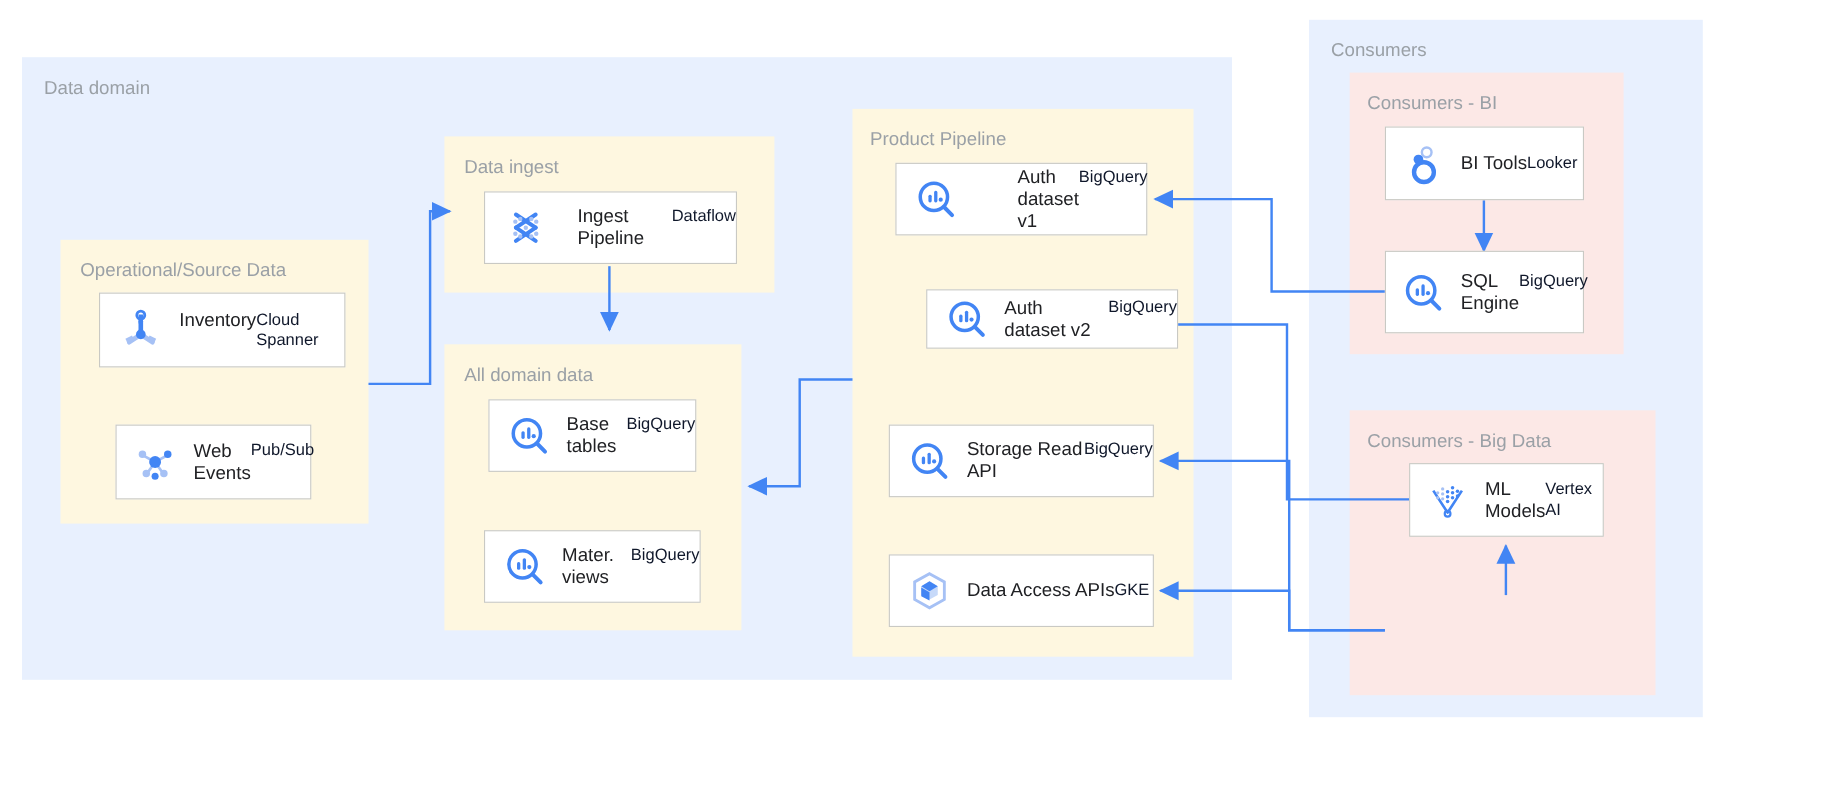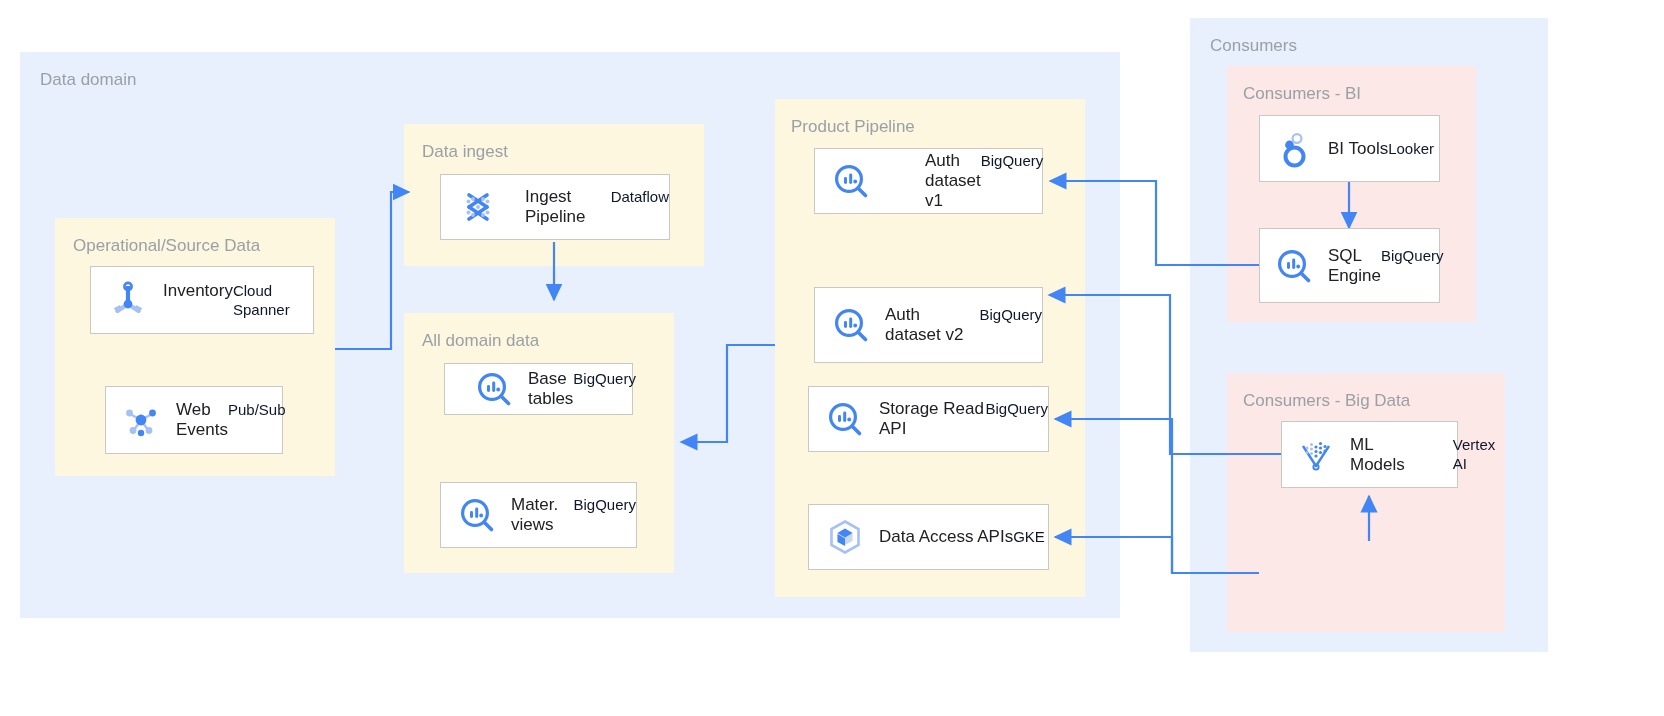--- a/index.html
+++ b/index.html
@@ -140,21 +140,21 @@
           <circle cx="20" cy="20" r="2"></circle>
         </g>
       </svg>
     </span>
     <span class="txt" style="margin-left:22px;">
       <span class="t1">Ingest Pipeline</span>
       <span class="t2">Dataflow</span>
     </span>
   </div>
 
-  <div class="node" style="left:444px;top:363px;width:189px;height:52px;padding-left:25px;">
+  <div class="node" style="left:444px;top:363px;width:189px;height:66px;padding-left:12px;">
     <span class="ico" style="width:48px;height:48px;">
       <svg width="40" height="40" viewBox="0 0 40 40">
         <circle cx="18" cy="18" r="12.4" fill="none" stroke="#4285f4" stroke-width="3.2"></circle>
         <path d="M27.2,27.2 L34.5,34.5" stroke="#4285f4" stroke-width="3.6" stroke-linecap="round"></path>
         <g fill="#4285f4">
           <rect x="13" y="16" width="3" height="7" rx="1.4"></rect>
           <rect x="18.2" y="12.5" width="3" height="10.5" rx="1.4"></rect>
         </g>
         <circle cx="24.2" cy="20.5" r="1.9" fill="#4285f4"></circle>
       </svg>
@@ -194,21 +194,21 @@
         </g>
         <circle cx="24.2" cy="20.5" r="1.9" fill="#4285f4"></circle>
       </svg>
     </span>
     <span class="txt" style="margin-left:10px;">
       <span class="t1">Auth dataset v1</span>
       <span class="t2">BigQuery</span>
     </span>
   </div>
 
-  <div class="node" style="left:814px;top:263px;width:229px;height:76px;padding-left:12px;margin-top:24px;">
+  <div class="node" style="left:842px;top:263px;width:229px;height:54px;padding-left:12px;">
     <span class="ico" style="width:48px;height:48px;">
       <svg width="40" height="40" viewBox="0 0 40 40">
         <circle cx="18" cy="18" r="12.4" fill="none" stroke="#4285f4" stroke-width="3.2"></circle>
         <path d="M27.2,27.2 L34.5,34.5" stroke="#4285f4" stroke-width="3.6" stroke-linecap="round"></path>
         <g fill="#4285f4">
           <rect x="13" y="16" width="3" height="7" rx="1.4"></rect>
           <rect x="18.2" y="12.5" width="3" height="10.5" rx="1.4"></rect>
         </g>
         <circle cx="24.2" cy="20.5" r="1.9" fill="#4285f4"></circle>
       </svg>
@@ -302,21 +302,21 @@
             <circle cx="20" cy="21" r="1.6"></circle>
           <circle cx="24.5" cy="8.5" r="1.6"></circle>
             <circle cx="24.5" cy="13" r="1.6"></circle>
             <circle cx="24.5" cy="17.5" r="1.6"></circle>
           <circle cx="29" cy="11.5" r="1.6"></circle>
             <circle cx="29" cy="16" r="1.6"></circle>
         </g>
         <circle cx="20" cy="32" r="2.6" fill="none" stroke="#4285f4" stroke-width="2"></circle>
       </svg>
     </span>
-    <span class="txt" style="margin-left:10px;gap:48px;">
+    <span class="txt" style="margin-left:10px;">
       <span class="t1" style="white-space:pre-line;">ML
 Models</span>
       <span class="t2">Vertex AI</span>
     </span>
   </div>
 
 
 </div>
 
 </body></html>

